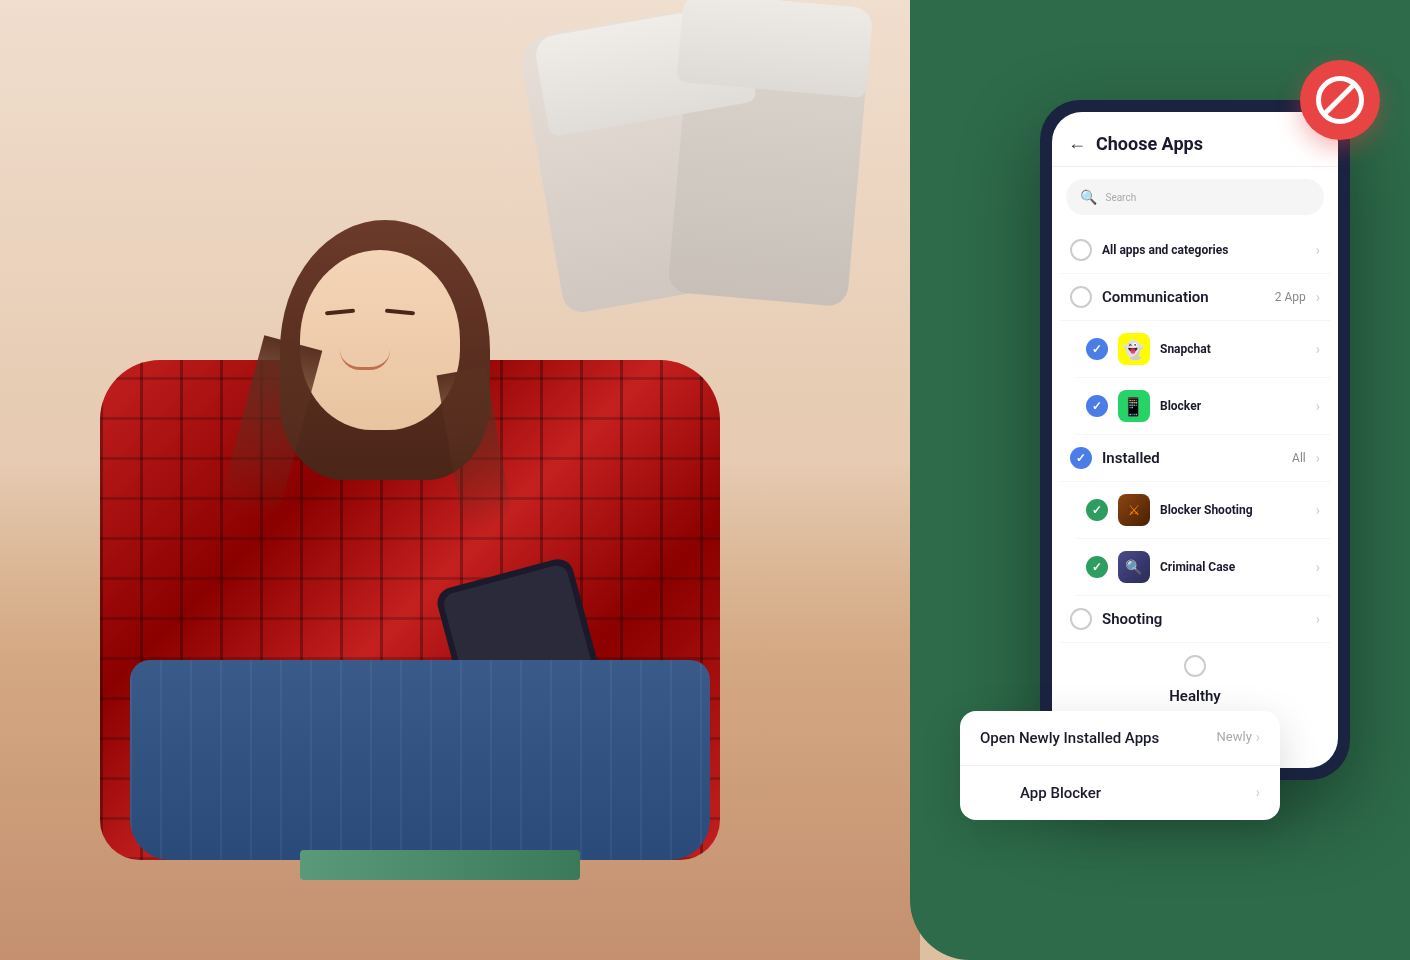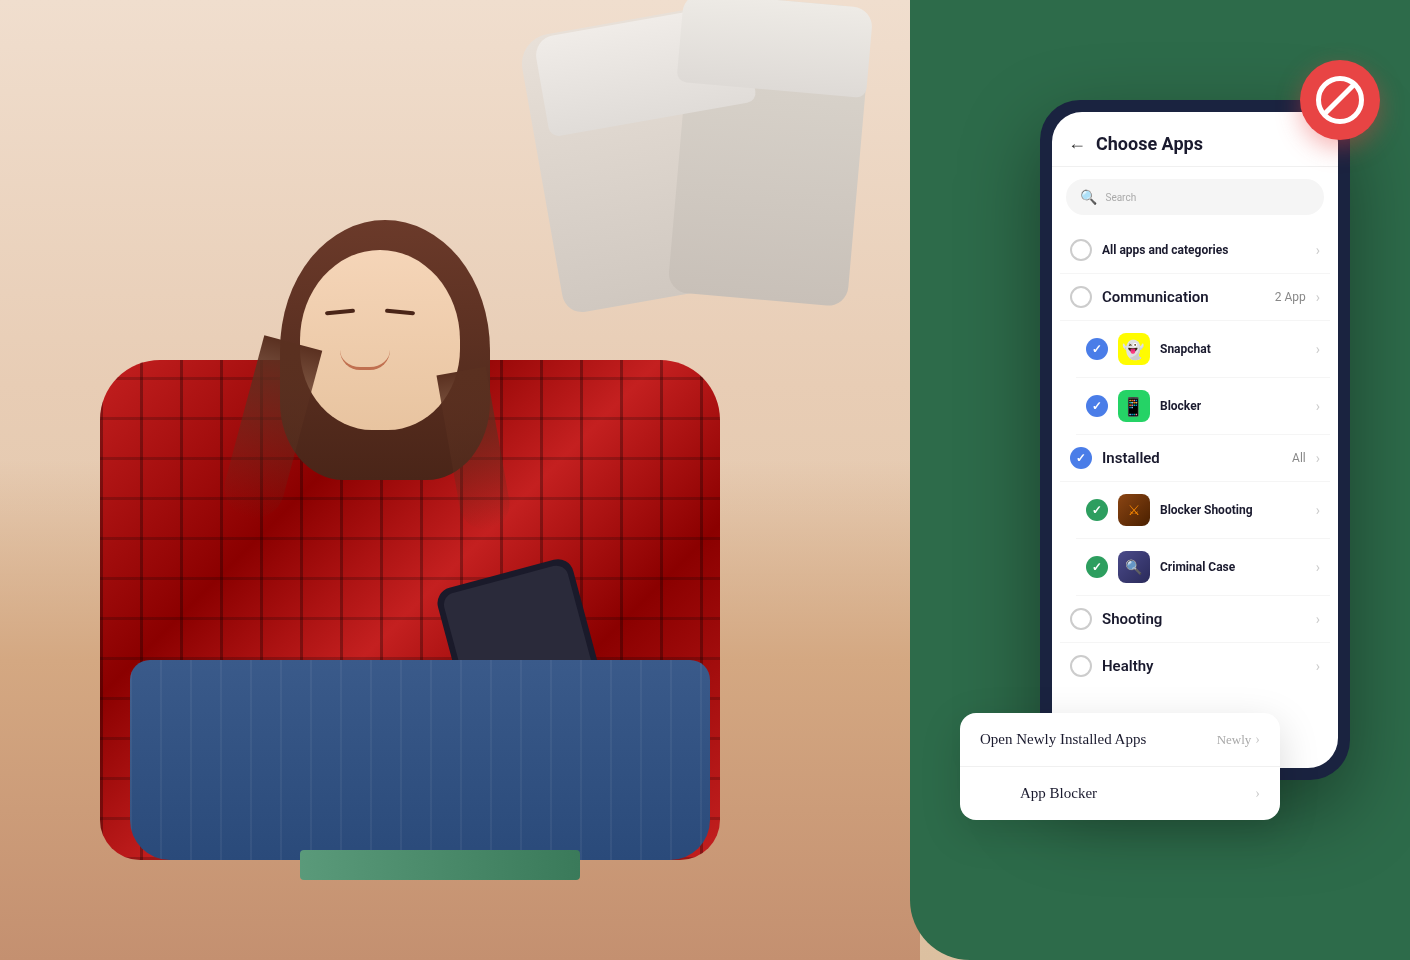--- a/index.html
+++ b/index.html
@@ -113,20 +113,21 @@
       display: flex;
       align-items: center;
       padding: 12px 10px;
       border-bottom: 1px solid #f5f5f5;
       gap: 10px;
       cursor: pointer;
     }
 
     .list-item:last-child {
       border-bottom: none;
+      flex-direction: column;
     }
 
     .radio-circle {
       width: 22px;
       height: 22px;
       border-radius: 50%;
       border: 2px solid #ccc;
       flex-shrink: 0;
     }
 
@@ -257,25 +258,23 @@
       width: 320px;
       background: white;
       border-radius: 16px;
       box-shadow: 0 12px 40px rgba(0,0,0,0.15);
       overflow: hidden;
       z-index: 20;
     }
 
     .card-item {
       display: flex;
-      align-items: center;
       padding: 18px 20px;
       border-bottom: 1px solid #f0f0f0;
       cursor: pointer;
-      font-family: Liberation Serif, serif;
     }
 
     .card-item:last-child {
       border-bottom: none;
       margin-left: 40px;
     }
 
     .card-item-label {
       flex: 1;
       font-size: 15px;

